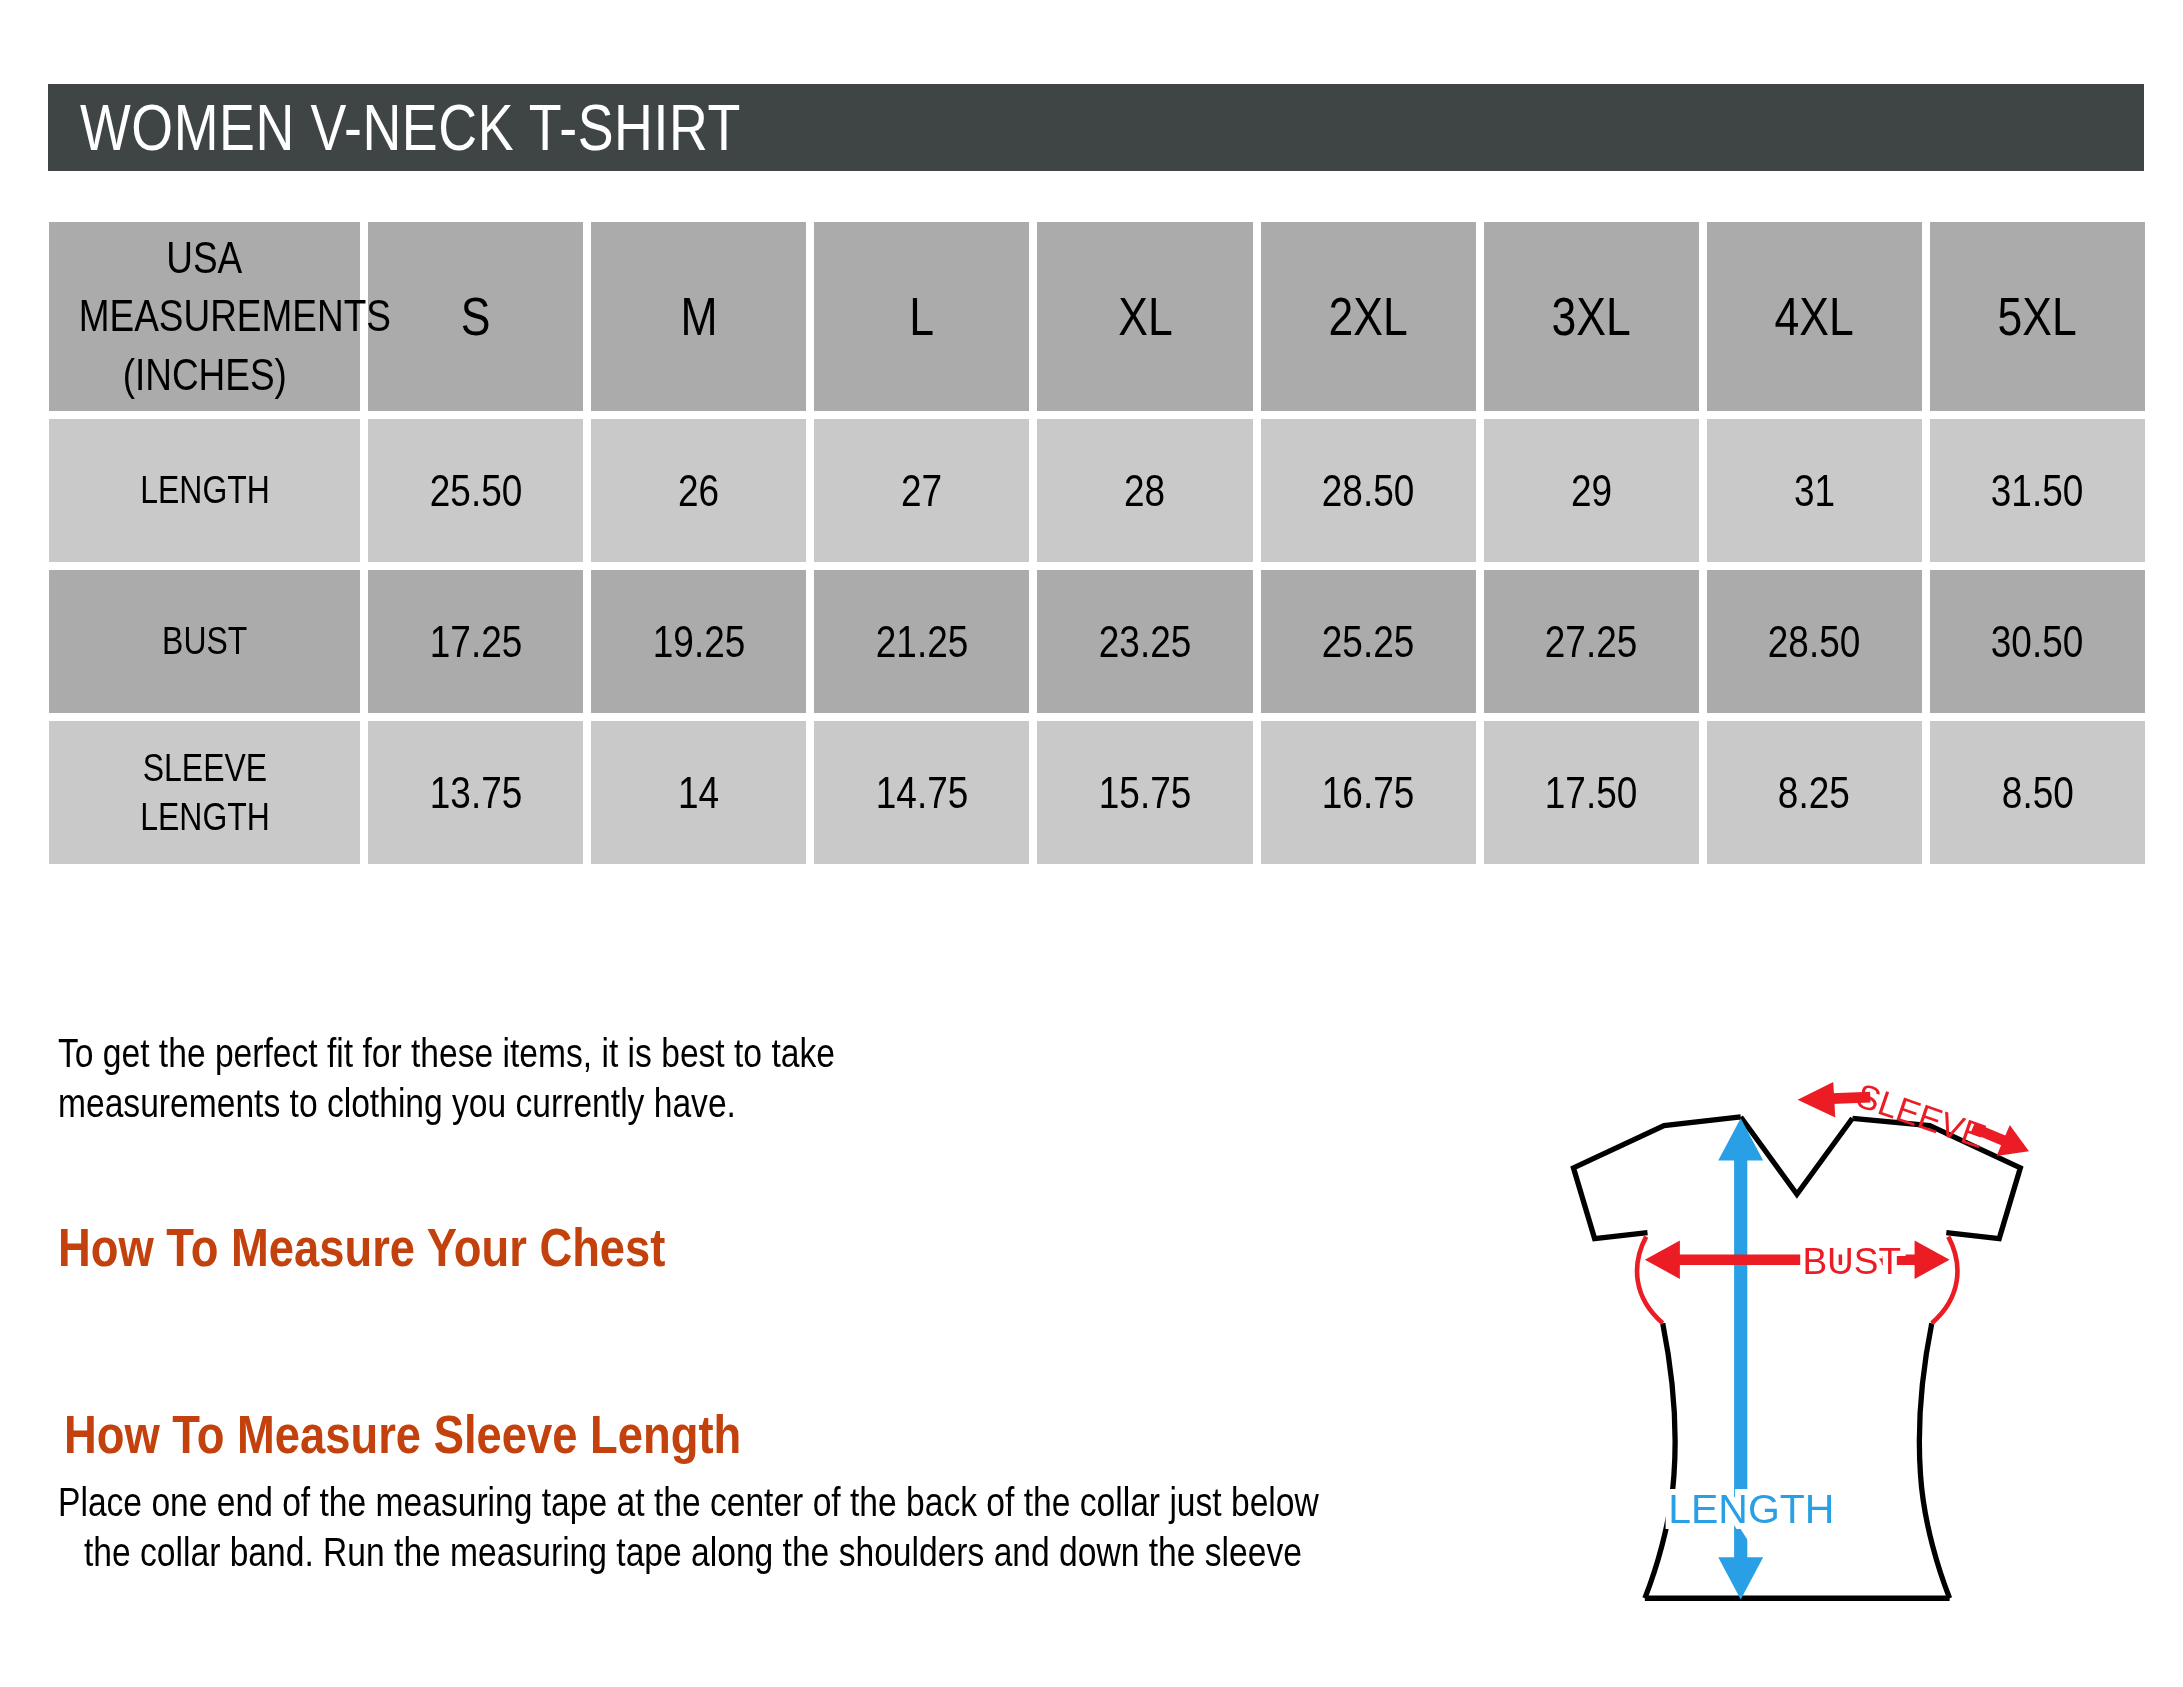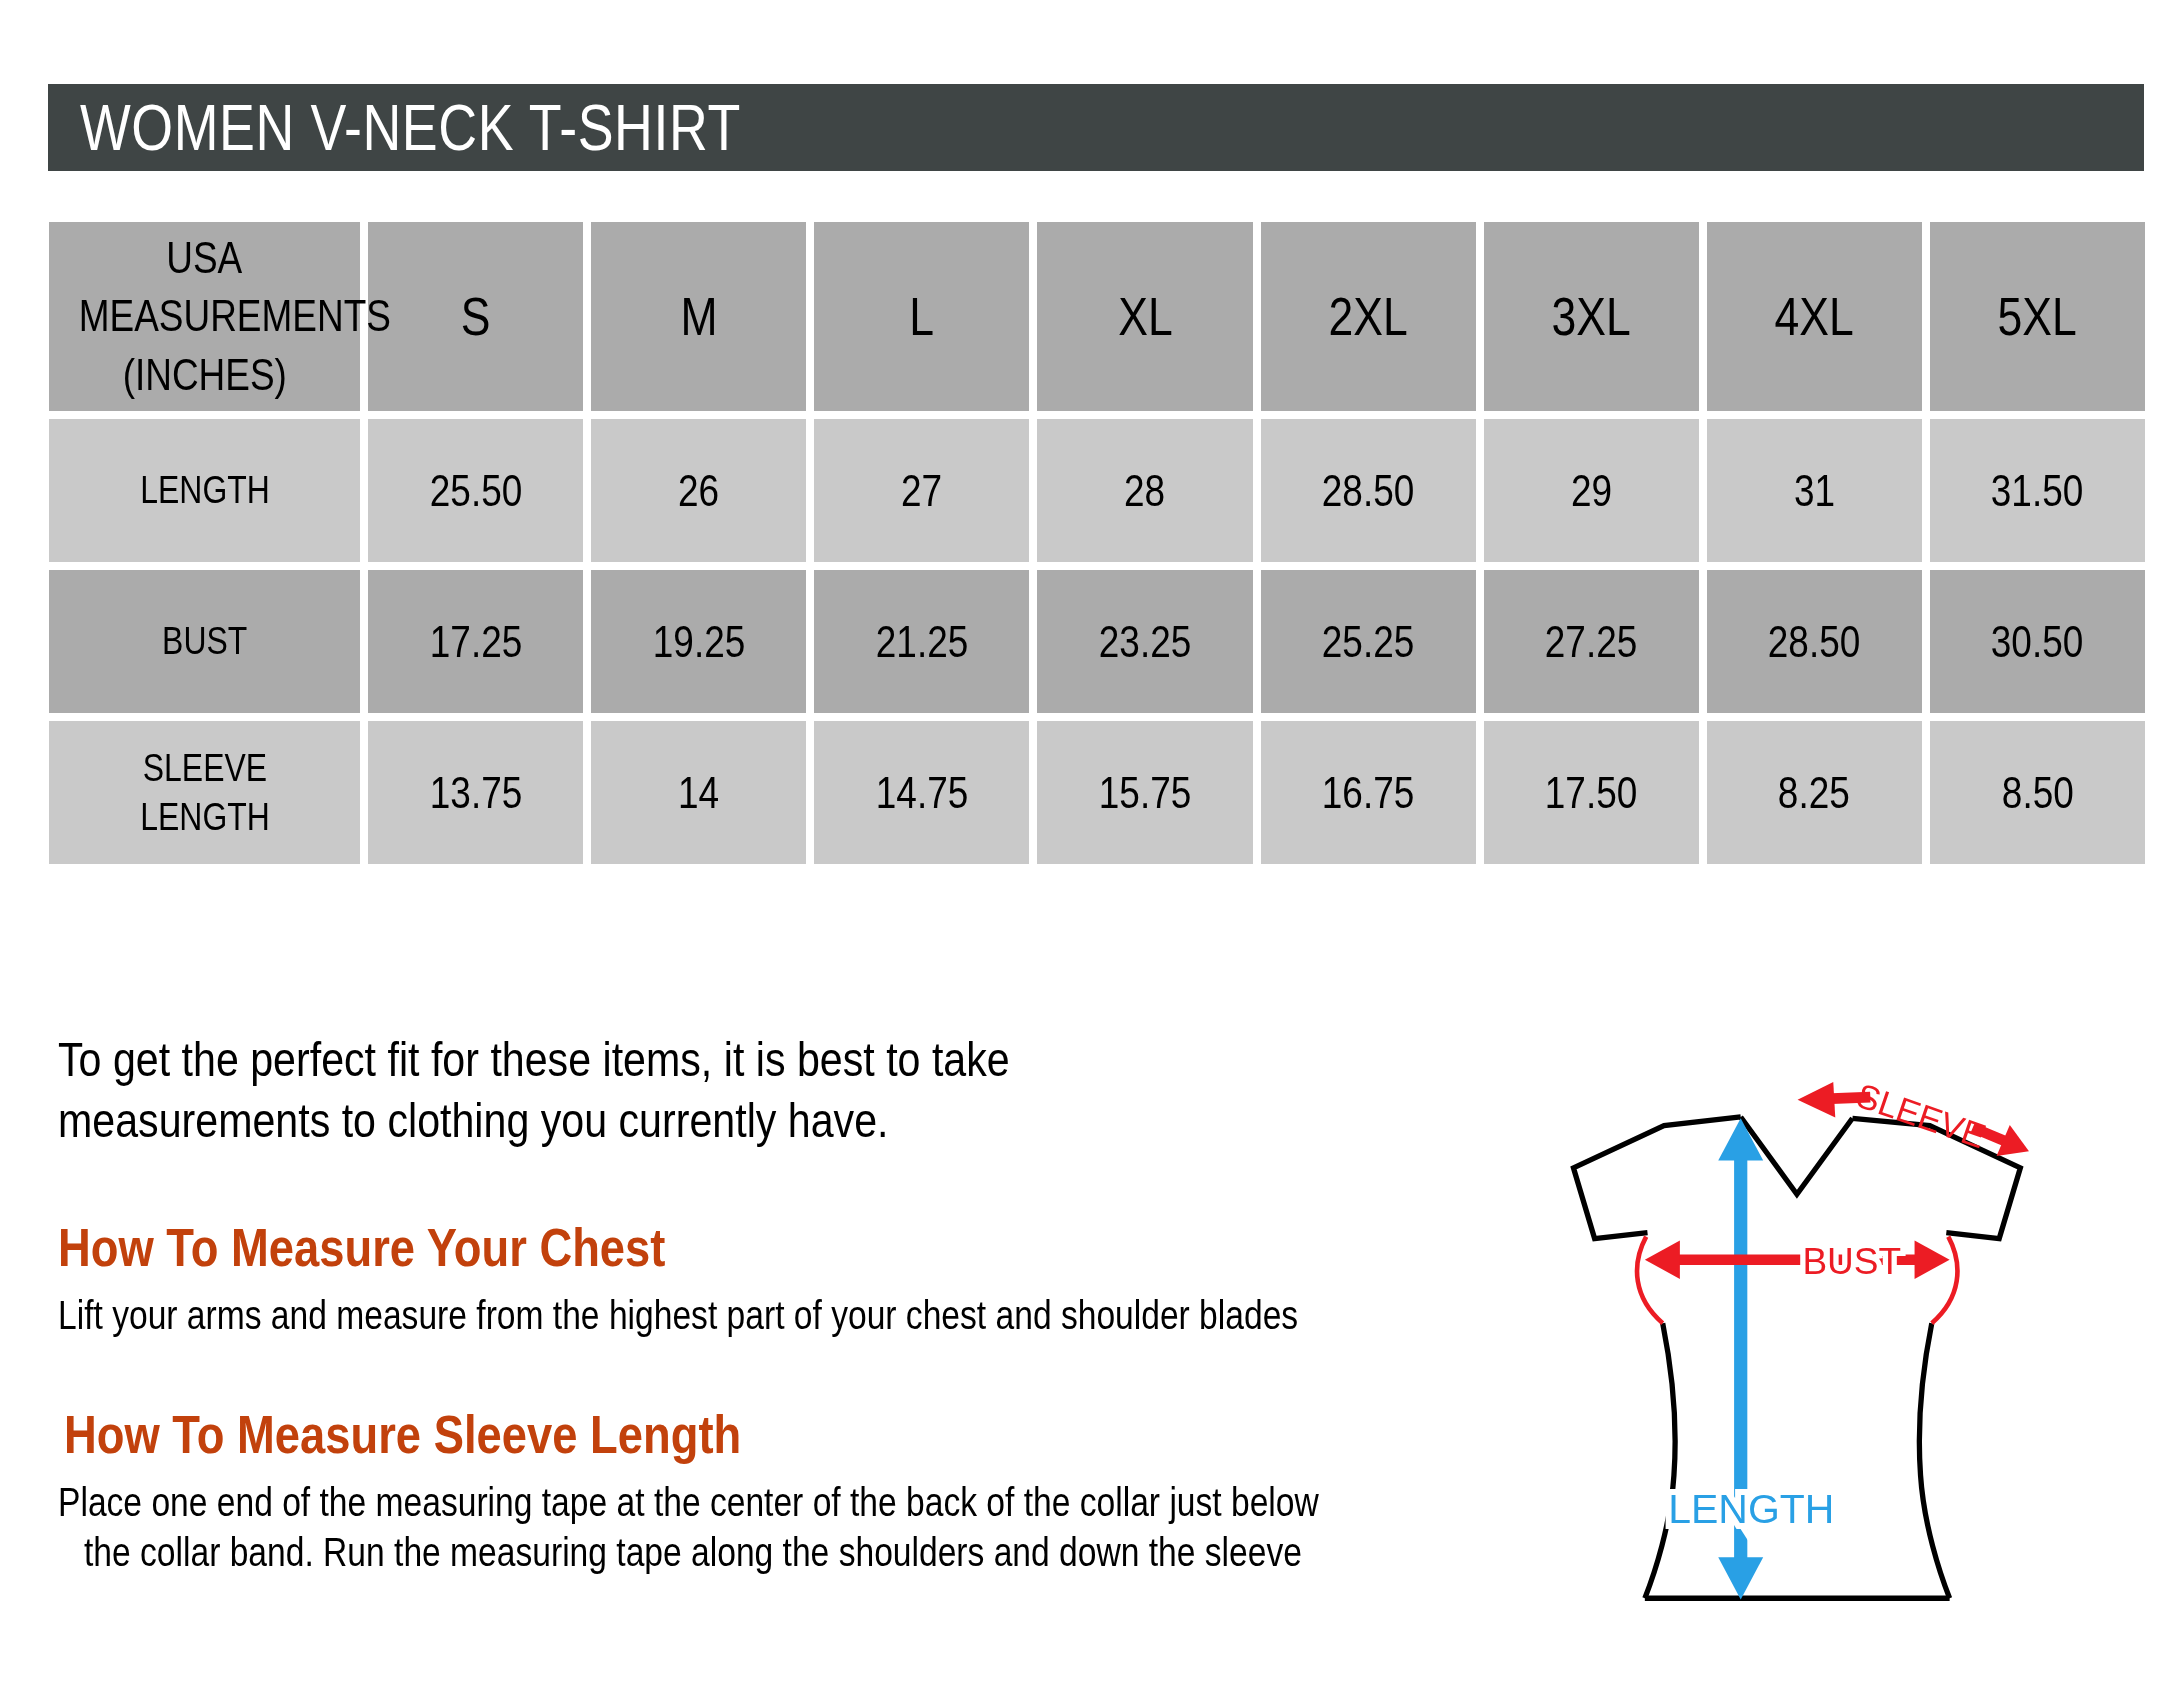--- a/index.html
+++ b/index.html
@@ -41,21 +41,21 @@
   tr.hdr td { height: 189px; }
   tr.r  td  { height: 143px; }
   .corner div { font-size: 44px; line-height: 1.32; }
   .size-h { font-size: 53px; }
   .rlabel div { font-size: 38px; line-height: 1.28; }
   .num { font-size: 44px; }
 
   
   .tblock { position: absolute; color: #000; }
   .tblock div { line-height: 1.24; }
-  .intro   { left: 58px; top: 1029px; font-size: 49px; }
+  .intro   { left: 58px; top: 1029px; font-size: 40px; }
   .h-sec   { position: absolute; color: #c2410c; font-weight: 700; font-size: 54px; }
   .h-chest { left: 58px; top: 1216px; }
   .b-chest { left: 58px; top: 1291px; font-size: 40px; }
   .h-slv   { left: 64px; top: 1403px; }
   .b-slv   { left: 58px; top: 1478px; font-size: 40px; text-align: center; }
 
   
   .diagram { position: absolute; left: 1508px; top: 1052px; width: 595px; height: 635px; }
   .diagram text { font-family: "Liberation Sans", sans-serif; }
 </style>
@@ -144,21 +144,20 @@
 
   <div class="tblock intro">
     <div><span class="cxl">To get the perfect fit for these items, it is best to take</span></div>
     <div><span class="cxl">measurements to clothing you currently have.</span></div>
   </div>
 
   <div class="h-sec h-chest">
     <span class="cxl">How To Measure Your Chest</span>
   </div>
   <div class="tblock b-chest">
-    <div><span class="cxl">Lift your arms and measure from the highest part of your chest and shoulder blades</span></div>
   </div>
 
   <div class="h-sec h-slv">
     <span class="cxl">How To Measure Sleeve Length</span>
   </div>
   <div class="tblock b-slv">
     <div><span class="cxl">Place one end of the measuring tape at the center of the back of the collar just below</span></div>
     <div><span class="cxl">the collar band. Run the measuring tape along the shoulders and down the sleeve</span></div>
   </div>
 

